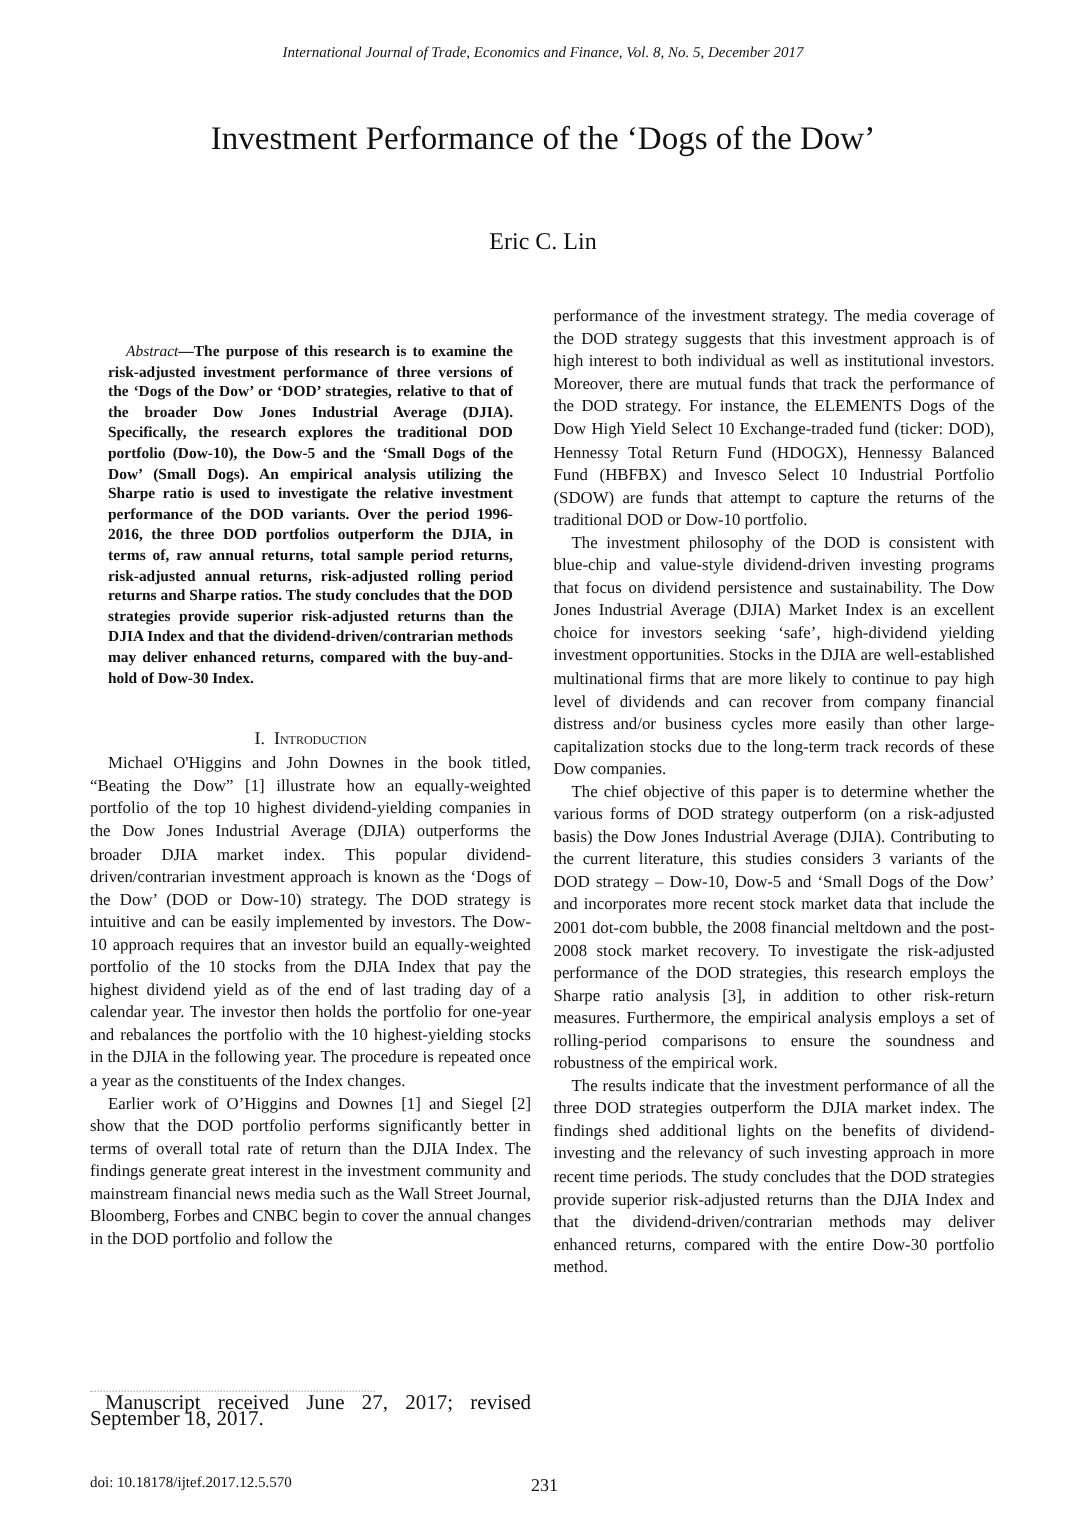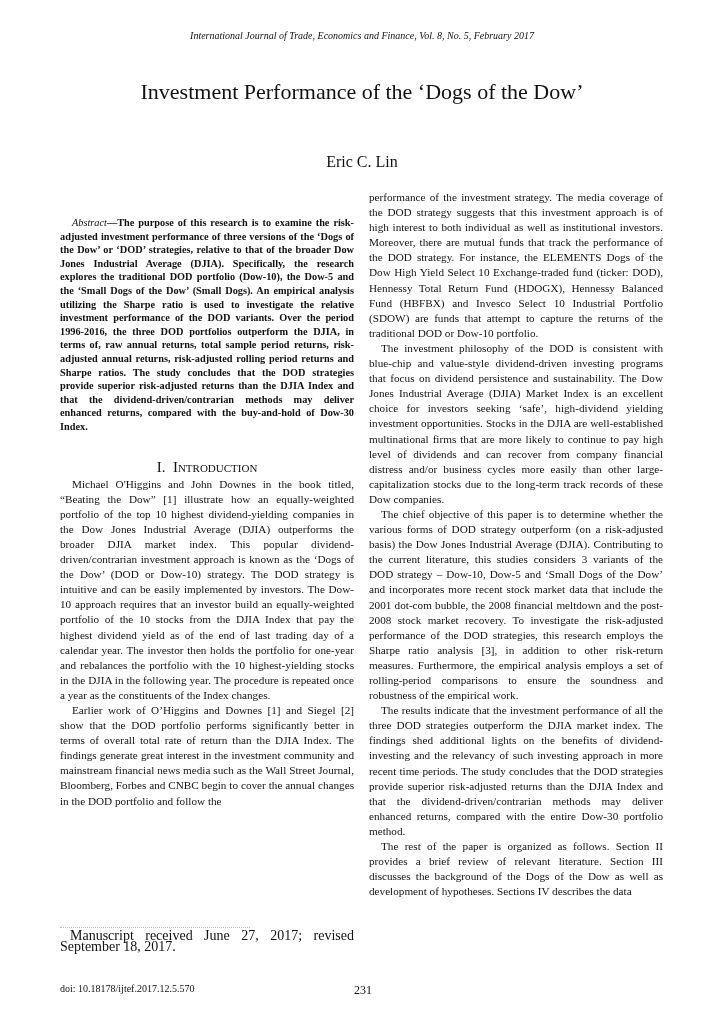--- a/index.html
+++ b/index.html
@@ -6,58 +6,57 @@
   body { width: 724px; height: 1024px; position: relative; overflow: hidden;
          font-family: "Liberation Serif", "DejaVu Serif", serif; color: #111; }
   .header { position: absolute; top: 30px; left: 0; width: 724px; text-align: center;
             font-style: italic; font-size: 10px; }
   .title { position: absolute; top: 77px; left: 0; width: 724px; text-align: center;
            font-size: 22px; line-height: 29px; }
   .author { position: absolute; top: 153px; left: 0; width: 724px; text-align: center;
             font-size: 16px; }
   .col { position: absolute; font-size: 11.2px; line-height: 15.1px; text-align: justify; }
   .col-left { left: 60px; top: 216px; width: 294px; }
-  .col-right { left: 369px; top: 190px; width: 294px; font-family: Liberation Serif, serif; }
-  .abstract { font-weight: bold; font-size: 10.3px; line-height: 13.6px; text-indent: 12px; margin: 0; }
+  .col-right { left: 369px; top: 204px; width: 294px; font-family: Liberation Serif, serif; }
+  .abstract { font-weight: bold; font-size: 10.3px; line-height: 13.6px; text-indent: 12px; margin: 12px; }
   .abstract .lead { font-style: italic; font-weight: normal; }
   .index-terms { font-weight: bold; font-size: 10.3px; line-height: 13.6px; text-indent: 12px; margin: 14px 0 0 0; }
   .index-terms .lead { font-style: italic; font-weight: normal; }
-  .section-heading { text-align: center; font-size: 15px; margin: 26px 0 2px 0; }
+  .section-heading { text-align: center; font-size: 12px; margin: 26px 0 2px 0; }
   .section-heading .sc { font-variant: small-caps; }
   p.body { margin: 0; text-indent: 12px; }
   .footnote-rule { position: absolute; left: 60px; top: 927px; width: 190px; border-top: 1px dotted #bbb; }
   .footnotes { position: absolute; left: 60px; top: 930px; width: 294px; font-size: 14px; line-height: 11.2px; text-align: justify; }
   .footnotes p { margin: 0; text-indent: 10px; }
   .doi { position: absolute; left: 60px; top: 983px; font-size: 10px; }
   .page-num { position: absolute; left: 354px; top: 983px; font-size: 12px; }
 </style>
 </head>
 <body>
 
-<div class="header">International Journal of Trade, Economics and Finance, Vol. 8, No. 5, February 2017</div>
+<div class="header">International Journal of Trade, Economics and Finance, Vol. 8, No. 5, December 2017</div>
 
 <div class="title">
   <div>Investment Performance of the ‘Dogs of the Dow’</div>
 </div>
 
 <div class="author">Eric C. Lin</div>
 
 <div class="col col-left">
   <p class="abstract"><span class="lead">Abstract</span><span>—The purpose of this research is to examine the risk-adjusted investment performance of three versions of the ‘Dogs of the Dow’ or ‘DOD’ strategies, relative to that of the broader Dow Jones Industrial Average (DJIA). Specifically, the research explores the traditional DOD portfolio (Dow-10), the Dow-5 and the ‘Small Dogs of the Dow’ (Small Dogs). An empirical analysis utilizing the Sharpe ratio is used to investigate the relative investment performance of the DOD variants. Over the period 1996-2016, the three DOD portfolios outperform the DJIA, in terms of, raw annual returns, total sample period returns, risk-adjusted annual returns, risk-adjusted rolling period returns and Sharpe ratios. The study concludes that the DOD strategies provide superior risk-adjusted returns than the DJIA Index and that the dividend-driven/contrarian methods may deliver enhanced returns, compared with the buy-and-hold of Dow-30 Index.</span></p>
   <div class="section-heading"><span>I.</span>&nbsp; <span class="sc">Introduction</span></div>
   <p class="body">Michael O'Higgins and John Downes in the book titled, “Beating the Dow” [1] illustrate how an equally-weighted portfolio of the top 10 highest dividend-yielding companies in the Dow Jones Industrial Average (DJIA) outperforms the broader DJIA market index. This popular dividend-driven/contrarian investment approach is known as the ‘Dogs of the Dow’ (DOD or Dow-10) strategy. The DOD strategy is intuitive and can be easily implemented by investors. The Dow-10 approach requires that an investor build an equally-weighted portfolio of the 10 stocks from the DJIA Index that pay the highest dividend yield as of the end of last trading day of a calendar year. The investor then holds the portfolio for one-year and rebalances the portfolio with the 10 highest-yielding stocks in the DJIA in the following year. The procedure is repeated once a year as the constituents of the Index changes.</p>
   <p class="body">Earlier work of O’Higgins and Downes [1] and Siegel [2] show that the DOD portfolio performs significantly better in terms of overall total rate of return than the DJIA Index. The findings generate great interest in the investment community and mainstream financial news media such as the Wall Street Journal, Bloomberg, Forbes and CNBC begin to cover the annual changes in the DOD portfolio and follow the</p>
 </div>
 
 <div class="col col-right">
   <p class="body" style="text-indent:0">performance of the investment strategy. The media coverage of the DOD strategy suggests that this investment approach is of high interest to both individual as well as institutional investors. Moreover, there are mutual funds that track the performance of the DOD strategy. For instance, the ELEMENTS Dogs of the Dow High Yield Select 10 Exchange-traded fund (ticker: DOD), Hennessy Total Return Fund (HDOGX), Hennessy Balanced Fund (HBFBX) and Invesco Select 10 Industrial Portfolio (SDOW) are funds that attempt to capture the returns of the traditional DOD or Dow-10 portfolio.</p>
   <p class="body">The investment philosophy of the DOD is consistent with blue-chip and value-style dividend-driven investing programs that focus on dividend persistence and sustainability. The Dow Jones Industrial Average (DJIA) Market Index is an excellent choice for investors seeking ‘safe’, high-dividend yielding investment opportunities. Stocks in the DJIA are well-established multinational firms that are more likely to continue to pay high level of dividends and can recover from company financial distress and/or business cycles more easily than other large-capitalization stocks due to the long-term track records of these Dow companies.</p>
   <p class="body">The chief objective of this paper is to determine whether the various forms of DOD strategy outperform (on a risk-adjusted basis) the Dow Jones Industrial Average (DJIA). Contributing to the current literature, this studies considers 3 variants of the DOD strategy – Dow-10, Dow-5 and ‘Small Dogs of the Dow’ and incorporates more recent stock market data that include the 2001 dot-com bubble, the 2008 financial meltdown and the post-2008 stock market recovery. To investigate the risk-adjusted performance of the DOD strategies, this research employs the Sharpe ratio analysis [3], in addition to other risk-return measures. Furthermore, the empirical analysis employs a set of rolling-period comparisons to ensure the soundness and robustness of the empirical work.</p>
   <p class="body">The results indicate that the investment performance of all the three DOD strategies outperform the DJIA market index. The findings shed additional lights on the benefits of dividend-investing and the relevancy of such investing approach in more recent time periods. The study concludes that the DOD strategies provide superior risk-adjusted returns than the DJIA Index and that the dividend-driven/contrarian methods may deliver enhanced returns, compared with the entire Dow-30 portfolio method.</p>
-  <p class="body">The rest of the paper is organized as follows.  Section II provides a brief review of relevant literature.  Section III discusses the background of the Dogs of the Dow as well as development of hypotheses. Sections IV describes the data</p>
 </div>
 
 <div class="footnote-rule"></div>
 <div class="footnotes">
   <p>Manuscript received June 27, 2017; revised September 18, 2017.</p>
 </div>
 
 <div class="doi">doi: 10.18178/ijtef.2017.12.5.570</div>
 <div class="page-num">231</div>
 

